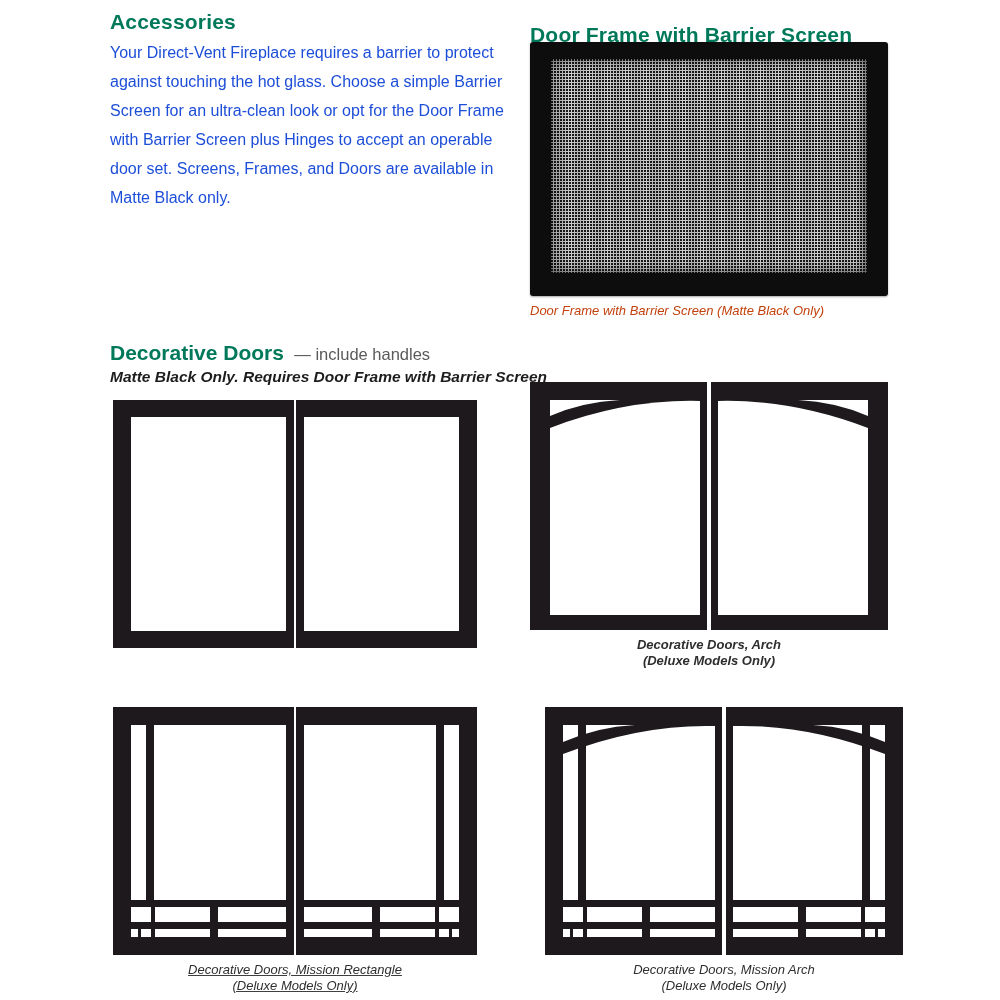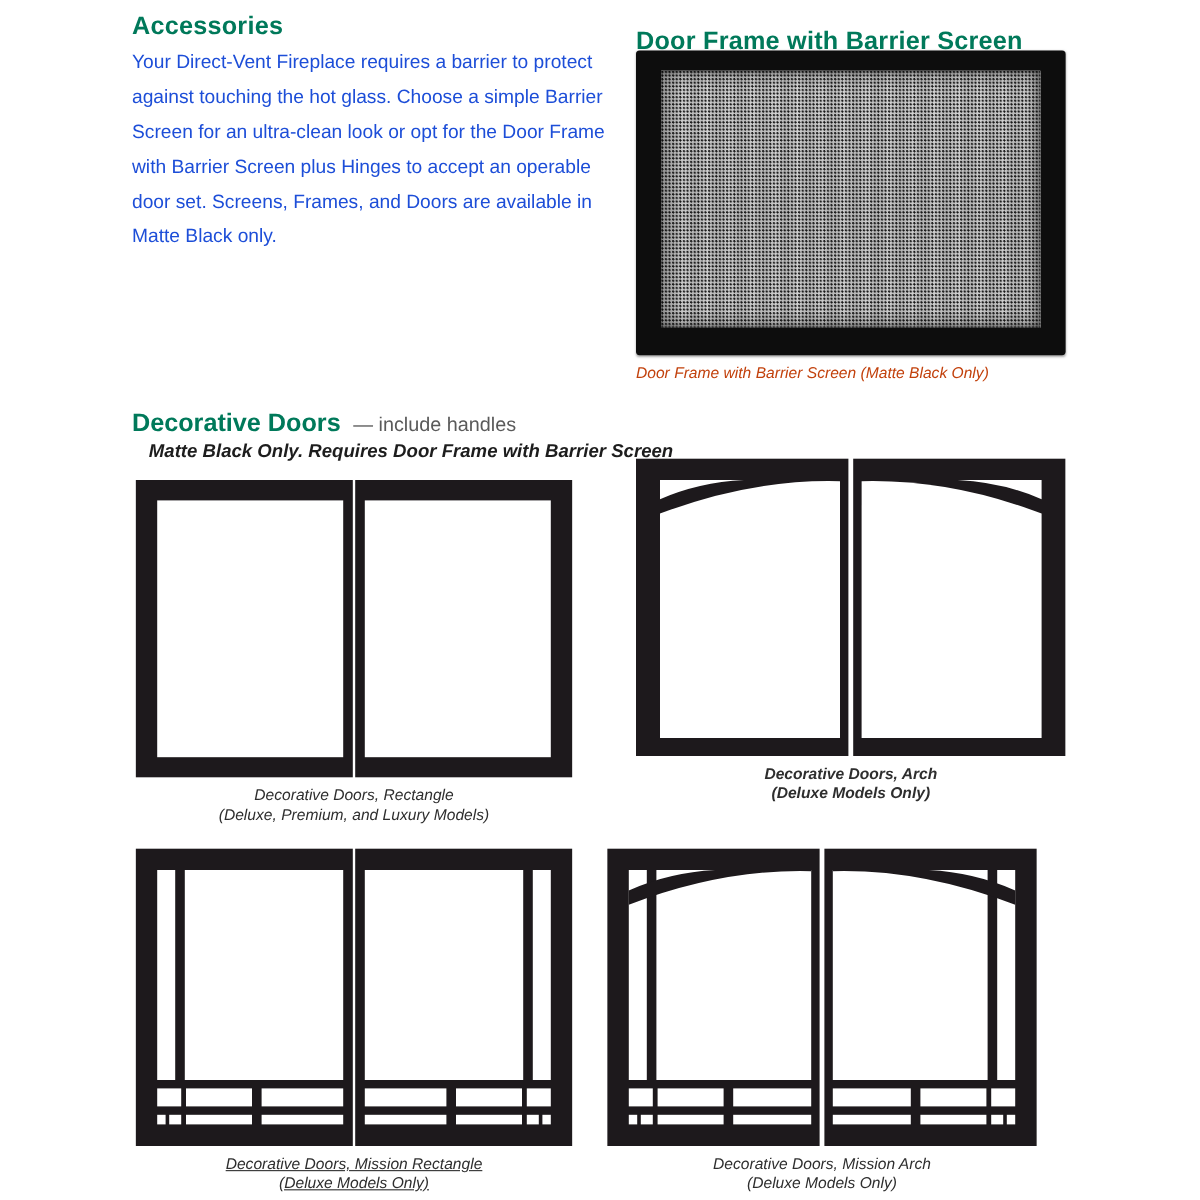--- a/index.html
+++ b/index.html
@@ -57,21 +57,21 @@
     left:530px; top:303px;
     font-size:13px;
     font-style:italic;
     color:#c2410c;
   }
   
   .deco-heading{position:absolute;left:110px;top:341px;white-space:nowrap;text-align:right;}
   .deco-heading .t{font-size:21px;font-weight:bold;color:#00795a;}
   .deco-heading .s{font-size:16.5px;font-weight:normal;color:#5a5a5a;margin-left:6px;}
   .deco-subtitle{
-    position:absolute;left:124px;top:368px;
+    position:absolute;left:110px;top:368px;
     font-size:15.5px;font-weight:bold;font-style:italic;color:#1d1d1d;
     white-space:nowrap;
   }
   .door-card{position:absolute;}
   .door-card svg{display:block;width:100%;height:auto;}
   .fig-caption{
     margin-top:7px;
     text-align:center;
     font-size:13px;
     font-style:italic;
@@ -108,24 +108,20 @@
     <svg viewBox="0 0 364 248">
       <g>
         <rect x="0" y="0" width="181" height="248" fill="#1d191c"></rect>
         <rect x="18" y="17" width="155" height="214" fill="#ffffff"></rect>
       </g>
       <g transform="translate(364,0) scale(-1,1)">
         <rect x="0" y="0" width="181" height="248" fill="#1d191c"></rect>
         <rect x="18" y="17" width="155" height="214" fill="#ffffff"></rect>
       </g>
     </svg>
-    <div class="fig-caption">
-      <div>Decorative Doors, Rectangle</div>
-      <div>(Deluxe, Premium, and Luxury Models)</div>
-    </div>
   </div>
 
   <div class="door-card" style="left:530px;top:382px;width:358px;font-weight:bold;">
     <svg viewBox="0 0 358 248">
       <g>
         <rect x="0" y="0" width="177" height="248" fill="#1d191c"></rect>
         <path d="M20,18 L90,18 Q52,20 20,34 Z" fill="#ffffff"></path>
         <path d="M20,46 Q96,17 170,19 L170,233 L20,233 Z" fill="#ffffff"></path>
       </g>
       <g transform="translate(358,0) scale(-1,1)">
@@ -166,21 +162,21 @@
         <rect x="42" y="222" width="55" height="8" fill="#ffffff"></rect>
         <rect x="105" y="222" width="68" height="8" fill="#ffffff"></rect>
       </g>
     </svg>
     <div class="fig-caption">
       <div>Decorative Doors, Mission Rectangle</div>
       <div>(Deluxe Models Only)</div>
     </div>
   </div>
 
-  <div class="door-card" style="left:506px;top:707px;width:358px;">
+  <div class="door-card" style="left:545px;top:707px;width:358px;">
     <svg viewBox="0 0 358 248">
       <g>
         <rect x="0" y="0" width="177" height="248" fill="#1d191c"></rect>
         <rect x="18" y="18" width="15" height="175" fill="#ffffff"></rect>
         <rect x="41" y="18" width="129" height="175" fill="#ffffff"></rect>
         <rect x="18" y="200" width="20" height="15" fill="#ffffff"></rect>
         <rect x="42" y="200" width="55" height="15" fill="#ffffff"></rect>
         <rect x="105" y="200" width="65" height="15" fill="#ffffff"></rect>
         <rect x="18" y="222" width="7" height="8" fill="#ffffff"></rect>
         <rect x="28" y="222" width="10" height="8" fill="#ffffff"></rect>

